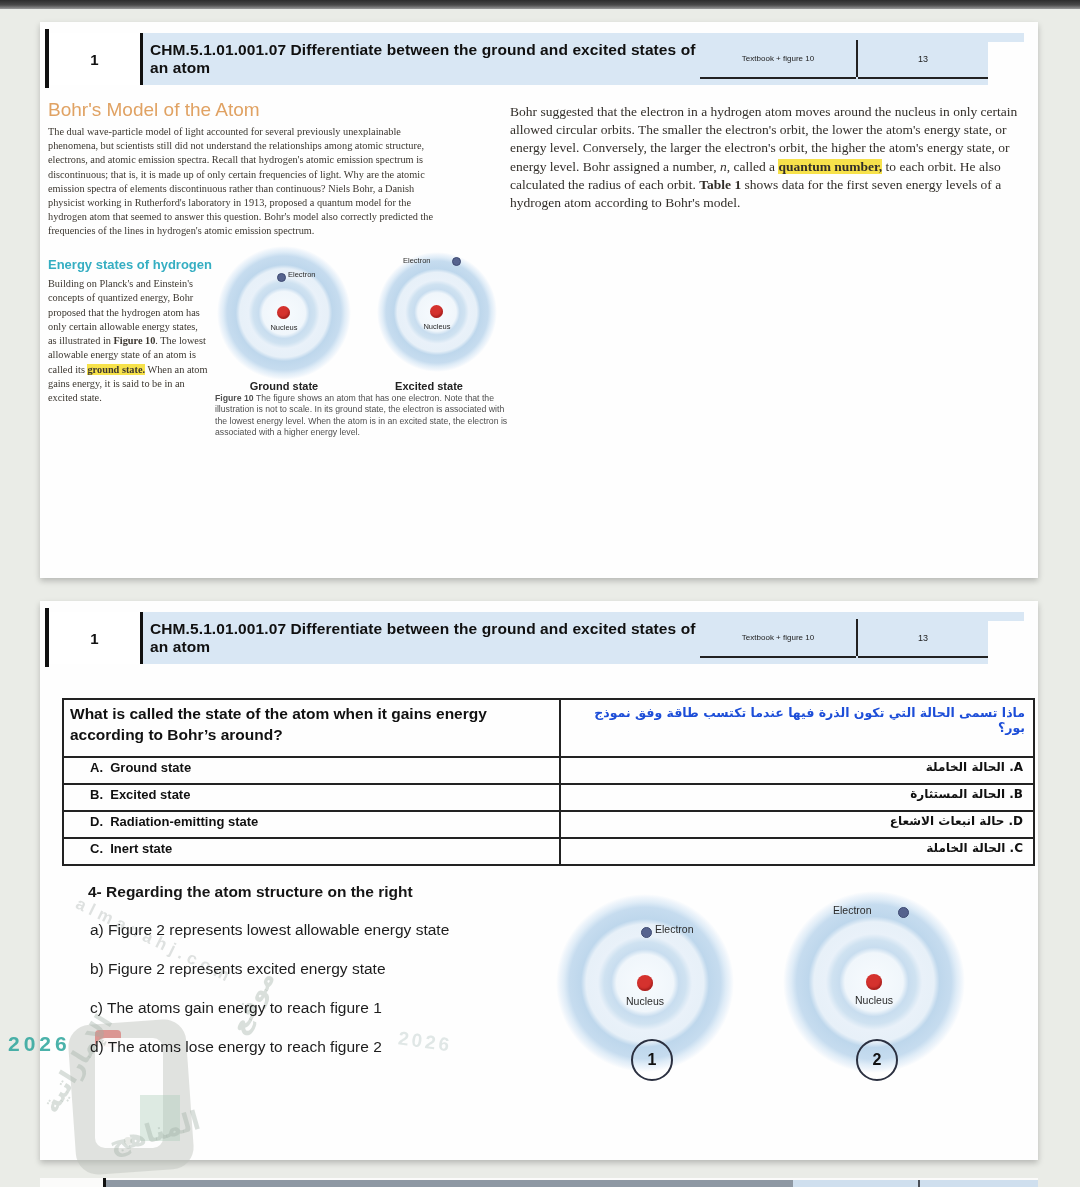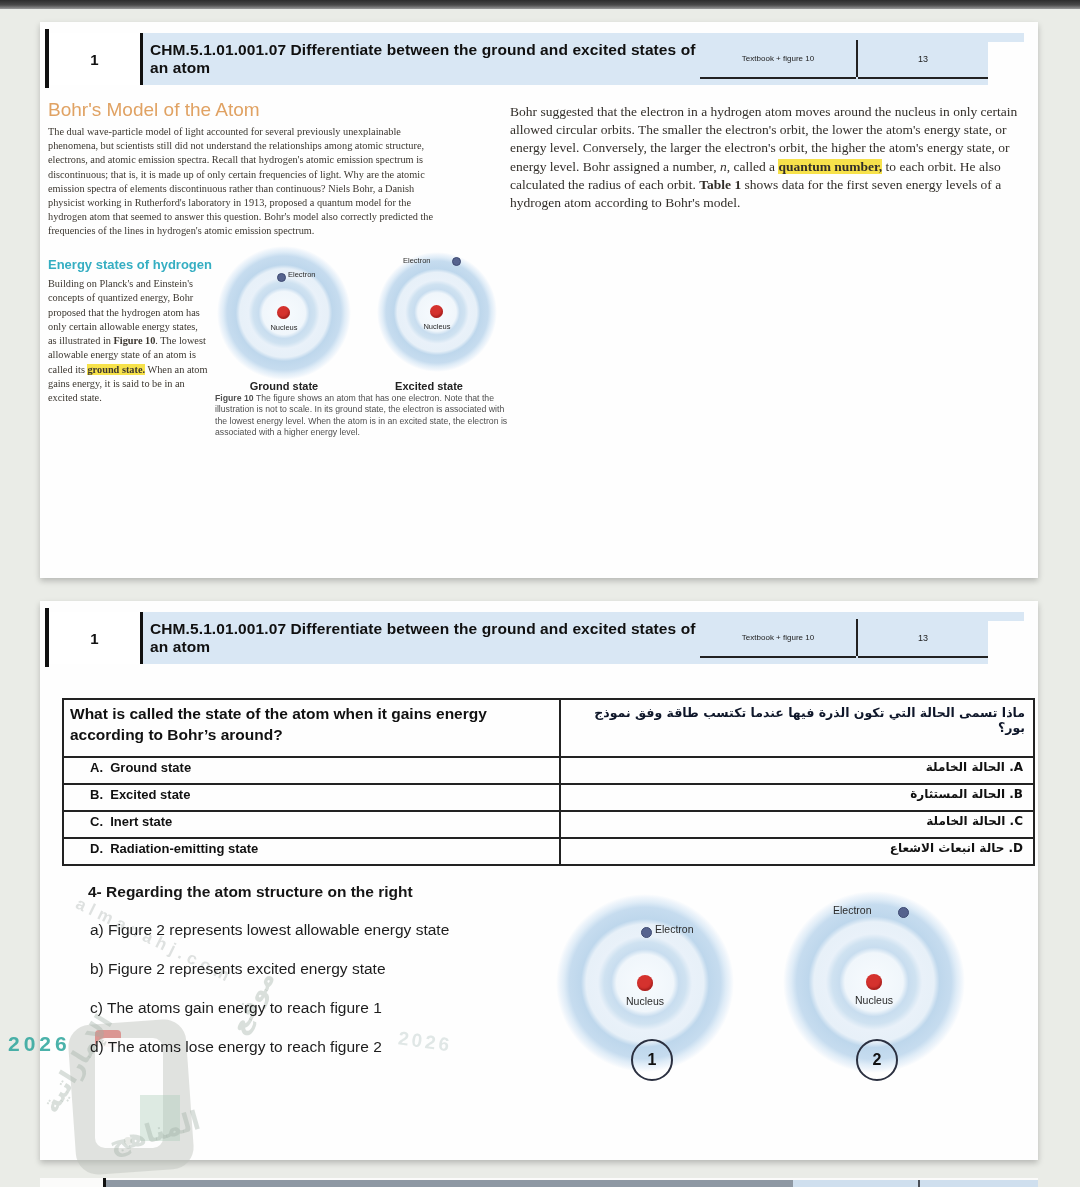--- a/index.html
+++ b/index.html
@@ -70,21 +70,21 @@
     display:flex;align-items:center;justify-content:center;font-weight:bold;font-size:16px;color:#111;
     box-sizing:border-box;background:transparent;}
 
   
   .qtable{position:absolute;left:22px;top:97px;width:973px;border:2px solid #222;
     border-collapse:collapse;box-sizing:border-box;}
   .qtable td{border:2px solid #222;padding:0;vertical-align:top;}
   .td-q-en{width:483px;font-weight:bold;font-size:15.5px;line-height:21px;color:#111;
     padding:3px 6px 3px 6px !important;}
   .td-q-ar{direction:rtl;text-align:right;font-family:"DejaVu Sans",sans-serif;
-    font-weight:bold;font-size:12.5px;color:#0f172a;padding:5px 8px 2px 4px !important;}
+    font-weight:bold;font-size:12.5px;color:#1d4ed8;padding:5px 8px 2px 4px !important;}
   .td-opt-en{font-weight:bold;font-size:13px;color:#111;height:21px;
     padding:2px 4px 2px 26px !important;vertical-align:middle;}
   .td-opt-ar{direction:rtl;text-align:right;font-family:"DejaVu Sans",sans-serif;
     font-weight:bold;font-size:12px;color:#111;padding:2px 10px 2px 4px !important;vertical-align:middle;}
 
   .q4-title{position:absolute;left:48px;top:282px;font-weight:bold;font-size:15.5px;color:#161616;}
   .q4-opt{position:absolute;left:50px;font-size:15.5px;color:#1c1c1c;}
 
   
   .wm{position:absolute;pointer-events:none;}
@@ -194,26 +194,26 @@
       </tr>
       <tr>
         <td class="td-opt-en">A.&nbsp; Ground state</td>
         <td class="td-opt-ar">A. الحالة الخاملة</td>
       </tr>
       <tr>
         <td class="td-opt-en">B.&nbsp; Excited state</td>
         <td class="td-opt-ar">B. الحالة المستثارة</td>
       </tr>
       <tr>
+        <td class="td-opt-en">D.&nbsp; Radiation-emitting state</td>
+        <td class="td-opt-ar">D. حالة انبعاث الاشعاع</td>
+      </tr>
+      <tr>
         <td class="td-opt-en">C.&nbsp; Inert state</td>
         <td class="td-opt-ar">C. الحالة الخاملة</td>
-      </tr>
-      <tr>
-        <td class="td-opt-en">D.&nbsp; Radiation-emitting state</td>
-        <td class="td-opt-ar">D. حالة انبعاث الاشعاع</td>
       </tr>
     </tbody>
       </table>
 
     <div class="q4-title">4- Regarding the atom structure on the right</div>
     <div class="q4-opt" style="top:320px;">a) Figure 2 represents lowest allowable energy state</div>
     <div class="q4-opt" style="top:359px;">b) Figure 2 represents excited energy state</div>
     <div class="q4-opt" style="top:398px;">c) The atoms gain energy to reach figure 1</div>
     <div class="q4-opt" style="top:437px;">d) The atoms lose energy to reach figure 2</div>
 

